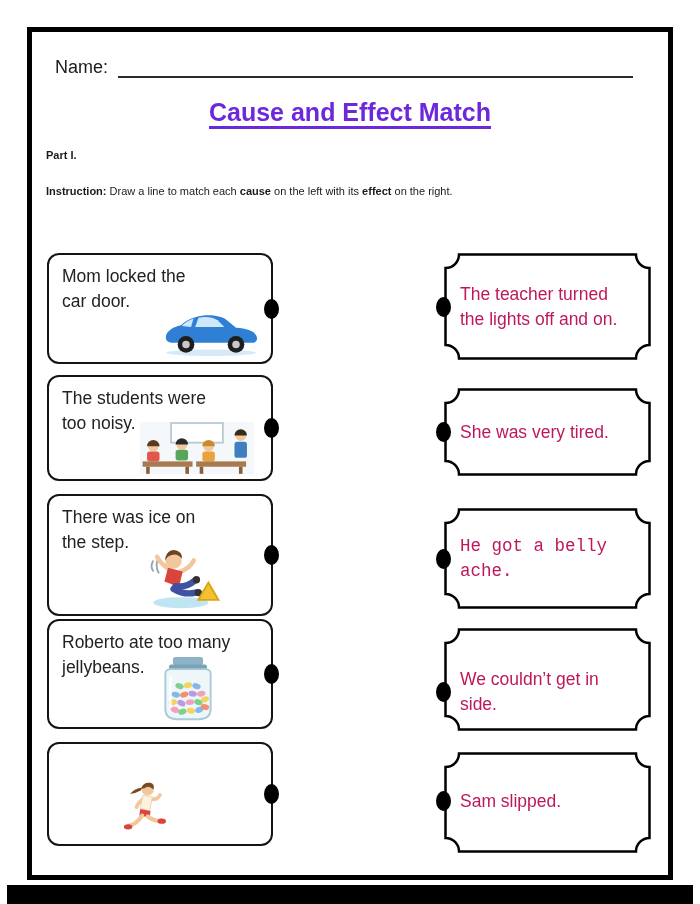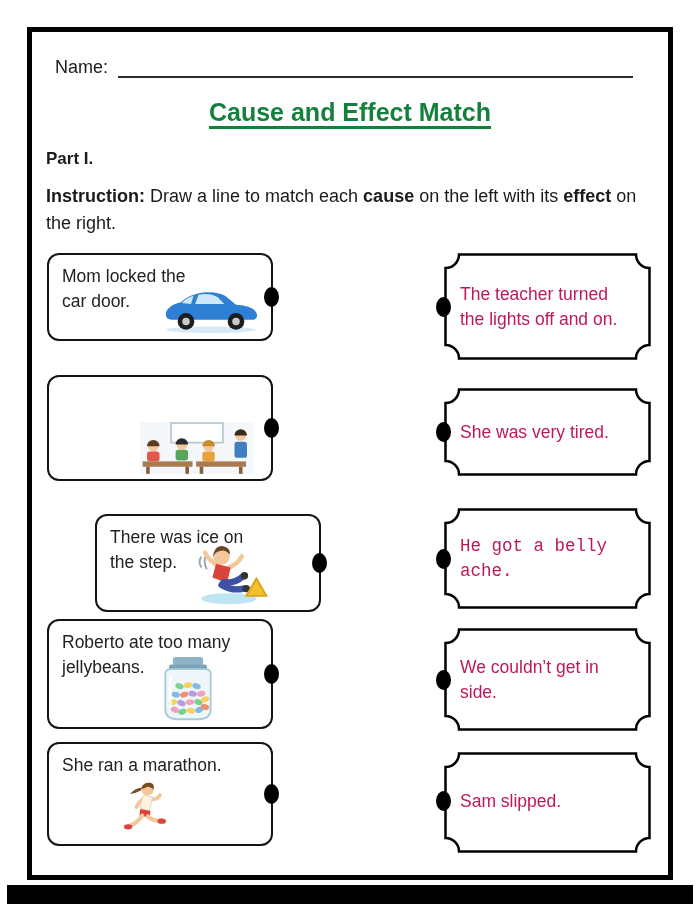--- a/index.html
+++ b/index.html
@@ -14,52 +14,52 @@
   .footer-bar{
     position:absolute;left:7px;top:885px;width:686px;height:19px;background:#000;
   }
   .name-row{
     position:absolute;left:55px;top:52px;width:578px;
     display:flex;align-items:flex-end;font-size:18px;
   }
   .name-line{flex:1;border-bottom:2px solid #2b2b2b;margin-left:10px;height:24px;}
   .title-wrap{position:absolute;left:0;top:98px;width:700px;text-align:center;}
   .title{
-    font-size:25px;font-weight:700;color:#15803d;
+    font-size:25px;font-weight:700;color:#6d28d9;
     text-decoration:underline;text-decoration-thickness:2.5px;text-underline-offset:5px;
   }
-  .part{position:absolute;left:46px;top:149px;font-size:17px;font-weight:700;}
-  .instruction{position:absolute;left:46px;top:183px;width:612px;font-size:18px;line-height:1.5;}
+  .part{position:absolute;left:46px;top:149px;font-size:11px;font-weight:700;}
+  .instruction{position:absolute;left:46px;top:183px;width:612px;font-size:11px;line-height:1.5;}
   .instruction b{font-weight:700;}
 
   .cause-box{
     position:absolute;left:47px;width:226px;background:#fff;
     border:2.5px solid #141414;border-radius:12px;box-sizing:border-box;
   }
-  .c1{top:253px;height:88px;}
+  .c1{top:253px;height:111px;}
   .c2{top:375px;height:106px;}
-  .c3{top:514px;height:98px;margin-left:48px;}
+  .c3{top:494px;height:122px;}
   .c4{top:619px;height:110px;padding-left:9px;}
   .c5{top:742px;height:104px;}
   .cause-text{
     position:absolute;left:13px;top:9px;font-size:17.5px;line-height:1.42;
     white-space:pre-line;color:#222;
   }
   .dot{
     position:absolute;width:15px;height:20px;background:#000;border-radius:50%;
     top:50%;transform:translateY(-50%);z-index:3;
   }
   .cause-box .dot{right:-8px;}
   .effect-box .dot{left:-8px;}
 
   .effect-box{position:absolute;left:444px;width:207px;}
   .e1{top:253px;height:107px;}
   .e2{top:388px;height:88px;}
   .e3{top:508px;height:101px;font-family:Liberation Mono, monospace;}
-  .e4{top:628px;height:103px;}
+  .e4{top:628px;height:127px;}
   .e5{top:752px;height:98px;}
   .ticket-shape{position:absolute;inset:0;z-index:0;}
   .ticket-shape svg{display:block;}
   .effect-text{
     position:absolute;inset:0;display:flex;align-items:center;z-index:2;
     padding-left:16px;padding-right:10px;font-size:17.5px;line-height:1.42;color:#be185d;
   }
   .effect-text span{white-space:pre-line;}
 
   .icon{position:absolute;}
@@ -101,20 +101,22 @@
       <circle cx="30" cy="40" r="10" fill="#1e1e1e"></circle>
         <circle cx="30" cy="40" r="4.5" fill="#c9c9c9"></circle>
       <circle cx="90" cy="40" r="10" fill="#1e1e1e"></circle>
         <circle cx="90" cy="40" r="4.5" fill="#c9c9c9"></circle>
     </svg>
   </div>
   <span class="dot"></span>
 </div>
 
 <div class="cause-box c2">
+  <div class="cause-text">The students were
+too noisy.</div>
   <div class="icon icon-classroom">
     <svg viewBox="0 0 130 60">
       <rect x="1" y="1" width="128" height="58" fill="#f4f8fb"></rect>
       <rect x="36" y="2" width="58" height="22" fill="#ffffff" stroke="#b9c8d2" stroke-width="2"></rect>
       <circle cx="114" cy="16" r="6" fill="#f3c79c"></circle>
       <path d="M107 16 A7 7 0 0 1 121 16 Z" fill="#3b2a18"></path>
       <rect x="107" y="23" width="14" height="18" rx="3" fill="#3f7fbf"></rect>
       <circle cx="16" cy="28" r="6" fill="#f3c79c"></circle>
       <path d="M9 28 A7 7 0 0 1 23 28 Z" fill="#5a3b1e"></path>
       <rect x="9" y="34" width="14" height="11" rx="3" fill="#e2574c"></rect>
@@ -185,21 +187,20 @@
         <ellipse cx="40" cy="32" rx="4.5" ry="3" fill="#f5d35f" transform="rotate(-10 40 32)"></ellipse>
         <ellipse cx="49" cy="33" rx="4.5" ry="3" fill="#82b9e6" transform="rotate(15 49 33)"></ellipse>
       </g>
       <path d="M22 22 Q20 40 22 56" stroke="#ffffff" stroke-width="3" fill="none" opacity="0.8"></path>
     </svg>
   </div>
   <span class="dot"></span>
 </div>
 
 <div class="cause-box c5">
-  <div class="cause-text">She ran a marathon.</div>
   <div class="icon icon-runner">
     <svg viewBox="0 0 52 62">
       <path d="M24 7 Q16 8 11 14 Q18 13 23 10 Z" fill="#7a4a21"></path>
       <circle cx="30" cy="9" r="6.5" fill="#f3c79c"></circle>
       <path d="M23 8 Q25 1 33 2 Q38 4 36 9 Q31 4 26 8 Z" fill="#7a4a21"></path>
       <path d="M27 18 Q20 22 18 28" stroke="#f3c79c" stroke-width="4" fill="none" stroke-linecap="round"></path>
       <path d="M33 19 Q40 21 43 15" stroke="#f3c79c" stroke-width="4" fill="none" stroke-linecap="round"></path>
       <path d="M25 15 L35 17 L32 32 L22 29 Z" fill="#fdf2df" stroke="#e4d3b4" stroke-width="1"></path>
       <path d="M22 30 L33 32 L32 39 L21 37 Z" fill="#d9453c"></path>
       <path d="M30 38 Q38 44 44 42" stroke="#f3c79c" stroke-width="4.5" fill="none" stroke-linecap="round"></path>

